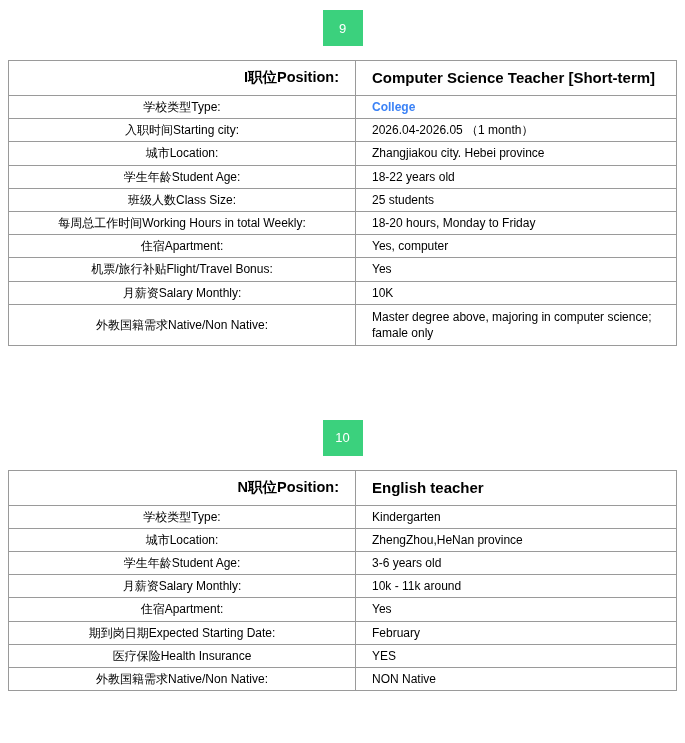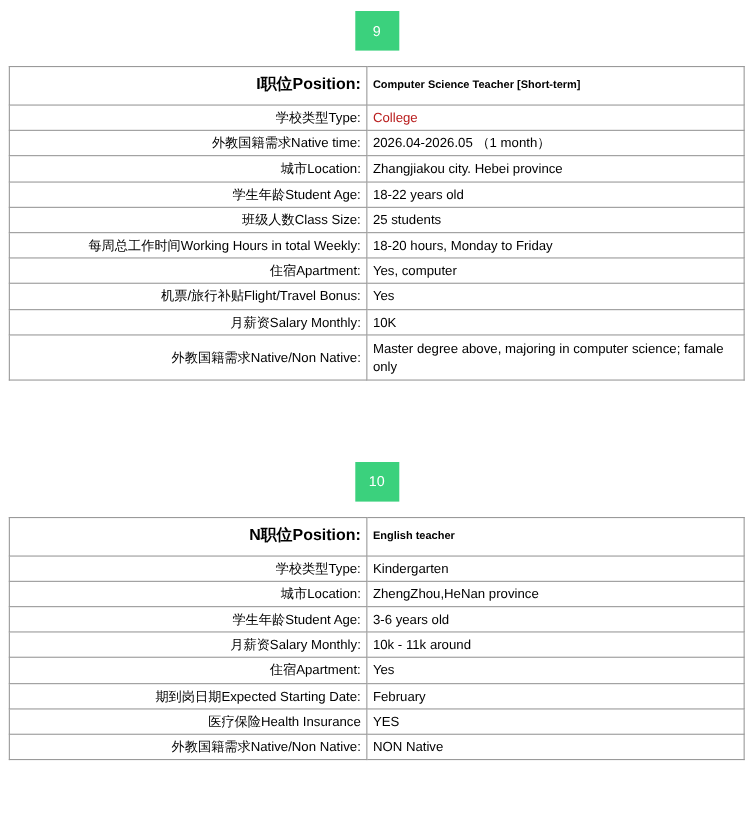--- a/index.html
+++ b/index.html
@@ -39,47 +39,47 @@
     padding: 0 8px;
   }
   table.job {
     border-collapse: collapse;
     width: 669px;
     table-layout: fixed;
     margin: 0;
   }
   table.job td {
     border: 1px solid #9a9a9a;
-    padding: 3px 5px;
+    padding: 3px 16px;
     vertical-align: middle;
     line-height: 1.35;
   }
   table.job td.label {
     width: 314px;
-    text-align: right;
+    text-align: center;
     background: #ffffff;
   }
   table.job td.value {
     background: #ffffff;
   }
   tr.header td {
     background: #9fe4f2;
     font-weight: bold;
     font-size: 14.5px;
     height: 28px;
   }
   tr.header td.label {
     text-align: right;
   }
   tr.header td.value {
-    font-size: 10px;
+    font-size: 15px;
   }
   .green-text {
-    color: #b91c1c;
-    font-weight: normal;
+    color: #3b82f6;
+    font-weight: bold;
   }
   .gap-between { height: 74px; }
   .top-pad { height: 10px; }
   .after-badge { height: 14px; }
   .tall td { height: 34px; }
 </style>
 </head>
 <body>
 
 <div class="page">
@@ -96,21 +96,21 @@
       <tbody>
         <tr class="header">
           <td class="label">I职位Position:</td>
           <td class="value">Computer Science Teacher [Short-term]</td>
         </tr>
         <tr>
           <td class="label">学校类型Type:</td>
           <td class="value green-text">College</td>
         </tr>
         <tr>
-          <td class="label">外教国籍需求Native time:</td>
+          <td class="label">入职时间Starting city:</td>
           <td class="value">2026.04-2026.05  （1 month）</td>
         </tr>
         <tr>
           <td class="label">城市Location:</td>
           <td class="value">Zhangjiakou city. Hebei province</td>
         </tr>
         <tr>
           <td class="label">学生年龄Student Age:</td>
           <td class="value">18-22 years old</td>
         </tr>

